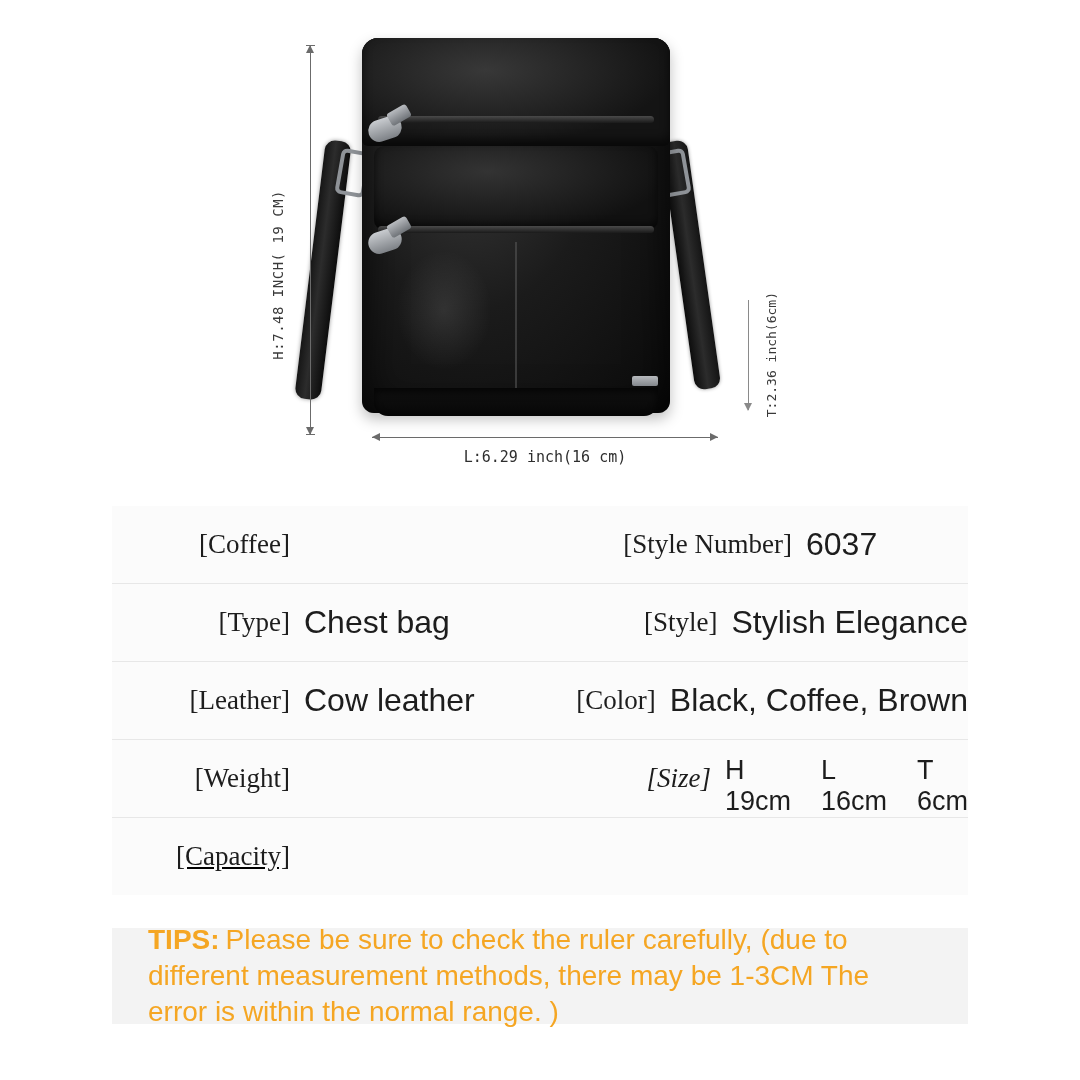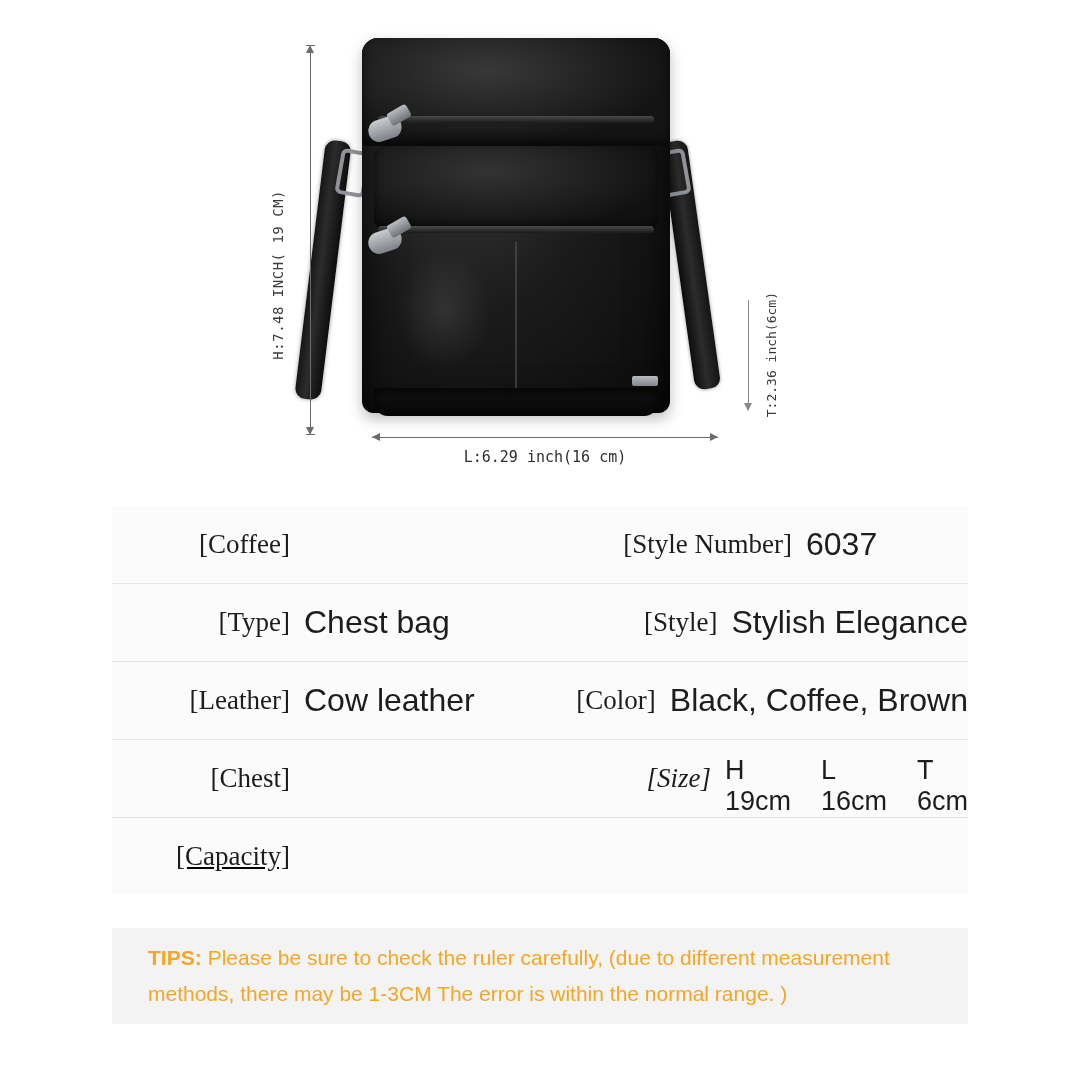--- a/index.html
+++ b/index.html
@@ -392,21 +392,21 @@
     left: 112px;
     top: 450px;
     width: 856px;
     height: 96px;
     background: #f3f3f3;
     display: flex;
     align-items: center;
   }
   .tips-inner {
     padding: 0 36px;
-    font-size: 21px;
+    font-size: 28px;
     line-height: 36px;
     color: #f5a623;
     font-family: "Liberation Sans", sans-serif;
   }
   .tips-label {
     color: #f5a623;
     font-weight: bold;
     margin-right: 6px;
   }
 </style>
@@ -485,21 +485,21 @@
           <span class="val">Cow leather</span>
         </div>
         <div class="cell right">
           <span class="key k-color">[Color]</span>
           <span class="val">Black, Coffee, Brown</span>
         </div>
       </div>
 
       <div class="spec-row">
         <div class="cell left">
-          <span class="key k-weight">[Chest]</span>
+          <span class="key k-weight">[Weight]</span>
         </div>
         <div class="cell right">
           <span class="key k-size">[Size]</span>
           <span class="size-vals">
             <span>H 19cm</span>
             <span>L 16cm</span>
             <span>T 6cm</span>
           </span>
         </div>
       </div>

